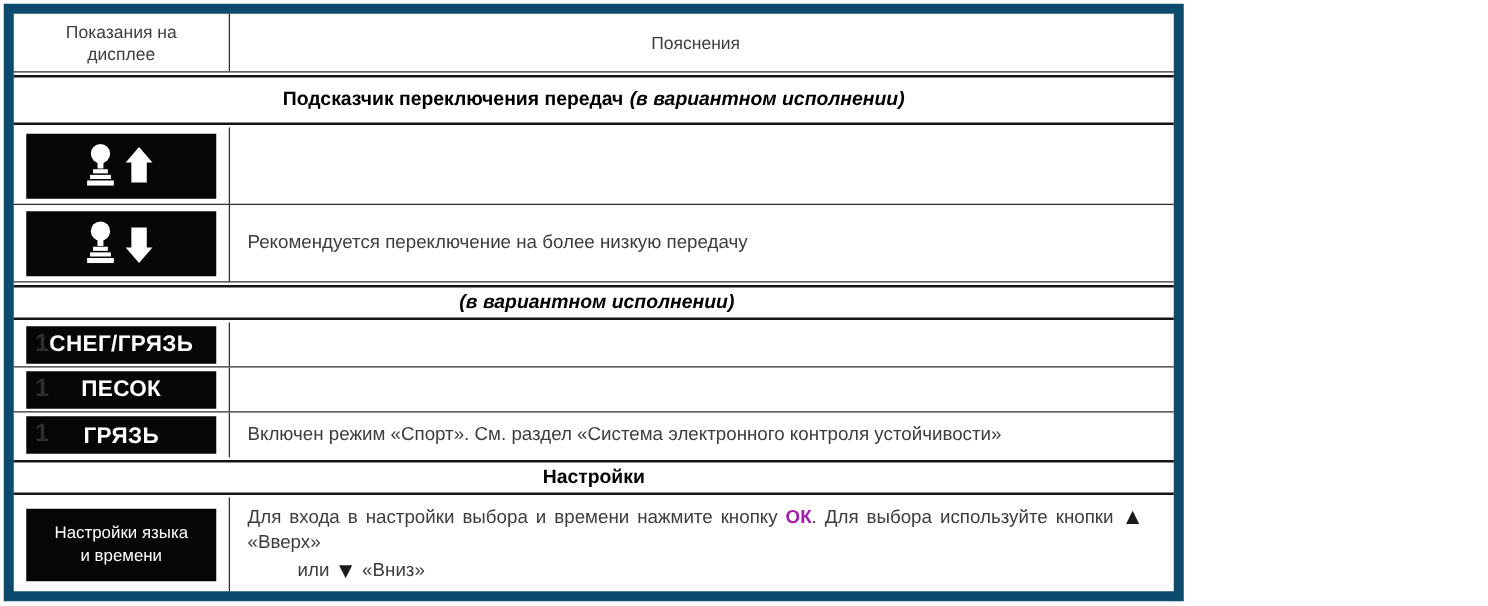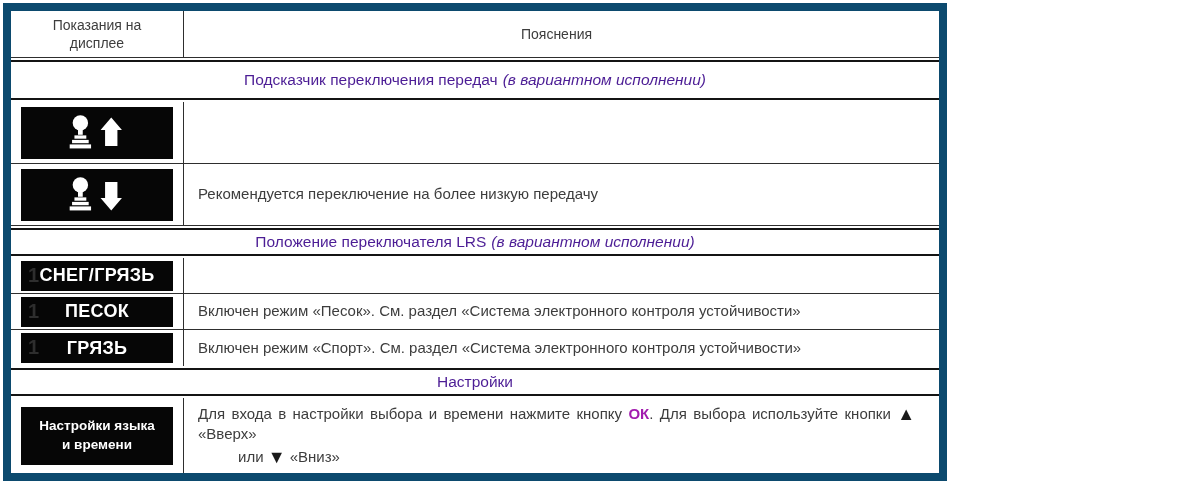--- a/index.html
+++ b/index.html
@@ -54,21 +54,21 @@
     color: #3d3d3d;
     font-size: 15px;
     line-height: 1.35;
   }
   .row-header { height: 47px; }
   .row-header .cell-display {
     color: #3d3d3d; font-size: 14px; text-align: center;
     padding: 0 26px; line-height: 1.3;
   }
   .row-header .cell-explain { align-items: center; font-size: 14px; }
-  .section { color: #4c1d95; font-size: 15.5px; font-weight: normal; text-align: center; }
+  .section { color: #000000; font-size: 15.5px; font-weight: bold; text-align: center; }
   .section .note { font-style: italic; margin-left: 5px; }
   .section-tall { height: 40px; }
   .section-slim { height: 28px; }
   .row-icon { height: 62px; }
   .row-badge { height: 36px; }
   .row-last { flex: 1 1 auto; }
   .icon-box {
     width: 152px; height: 52px;
     background: #060606;
     display: flex; align-items: center; justify-content: center;
@@ -85,21 +85,21 @@
   }
   .badge .ghost {
     position: absolute; left: 7px; top: 50%;
     transform: translateY(-53%);
     color: #2e2e2e; font-size: 20px; font-weight: bold;
   }
   .badge-settings {
     width: 152px; height: 58px;
     background: #060606;
     color: #ffffff;
-    font-weight: bold;
+    font-weight: normal;
     font-size: 13.5px;
     line-height: 1.4;
     display: flex; flex-direction: column;
     align-items: center; justify-content: center;
     text-align: right;
   }
   .justify-line {
     text-align: justify;
     text-align-last: justify;
     width: 100%;
@@ -149,41 +149,39 @@
           <rect class="wh" x="5" y="21.8" width="14" height="2.8"></rect>
           <rect class="wh" x="3" y="25.6" width="18" height="3.4"></rect>
           <polygon class="wh" points="38,29 47,18.5 43.2,18.5 43.2,5 32.8,5 32.8,18.5 29,18.5"></polygon>
         </svg>
       </div>
     </div>
     <div class="cell-explain">Рекомендуется переключение на более низкую передачу</div>
   </div>
 
   <div class="row section section-slim">
-    <span>Положение переключателя LRS</span>
     <span class="note">(в вариантном исполнении)</span>
   </div>
 
   <div class="row row-badge bordered">
     <div class="cell-display">
       <div class="badge">
         <span class="ghost">1</span>
         <span>СНЕГ/ГРЯЗЬ</span>
       </div>
     </div>
   </div>
 
   <div class="row row-badge bordered">
     <div class="cell-display">
       <div class="badge">
         <span class="ghost">1</span>
         <span>ПЕСОК</span>
       </div>
     </div>
-    <div class="cell-explain">Включен режим «Песок». См. раздел «Система электронного контроля устойчивости»</div>
   </div>
 
   <div class="row row-badge">
     <div class="cell-display">
       <div class="badge">
         <span class="ghost">1</span>
         <span>ГРЯЗЬ</span>
       </div>
     </div>
     <div class="cell-explain">Включен режим «Спорт». См. раздел «Система электронного контроля устойчивости»</div>

